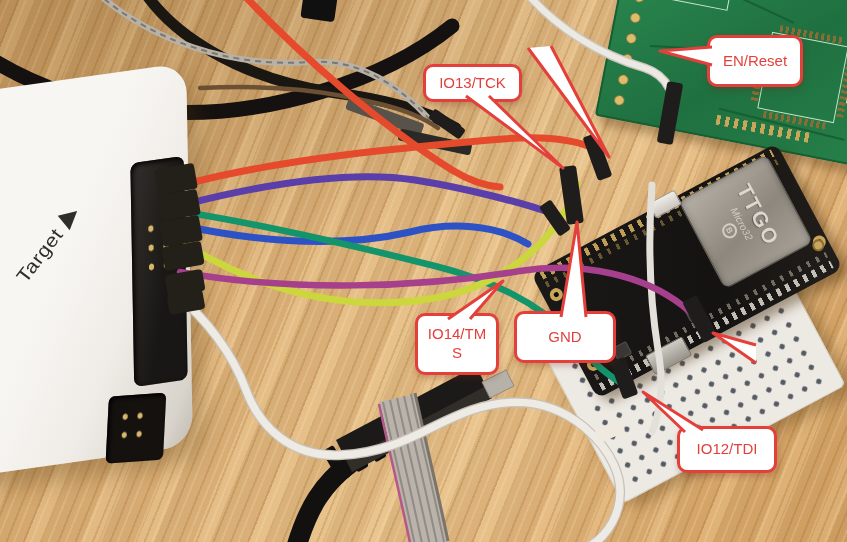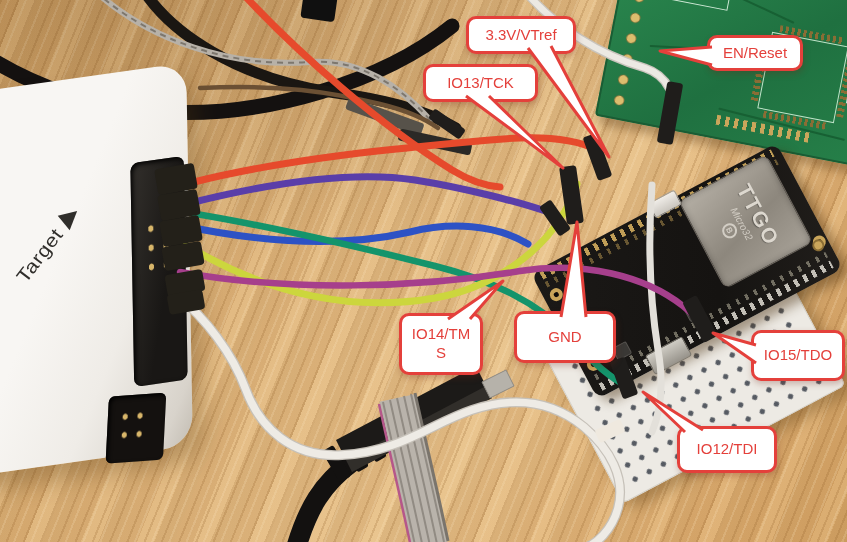--- a/index.html
+++ b/index.html
@@ -98,23 +98,23 @@
   .target-text{font-size:20px;letter-spacing:.5px;}
   .target-arrow{width:0;height:0;border-left:17px solid #302e2b;border-top:10px solid transparent;
     border-bottom:10px solid transparent;transform:rotate(12deg);}
 
   
   .callout{position:absolute;z-index:7;background:#fff;border:3px solid #e4403b;border-radius:10px;
     color:#e4403b;font-size:15px;line-height:1.25;display:flex;align-items:center;
     justify-content:center;text-align:center;padding:4px 8px;
     box-shadow:1px 3px 6px rgba(110,35,20,.28);}
   #c-vtref{left:466px;top:16px;width:110px;height:38px;}
-  #c-tck{left:423px;top:64px;width:115px;height:38px;}
-  #c-en{left:707px;top:35px;width:96px;height:36px;}
-  #c-tms{left:399px;top:313px;width:84px;height:62px;overflow-wrap:anywhere;}
+  #c-tck{left:423px;top:64px;width:99px;height:38px;}
+  #c-en{left:707px;top:35px;width:96px;height:52px;}
+  #c-tms{left:415px;top:313px;width:84px;height:62px;overflow-wrap:anywhere;}
   #c-gnd{left:514px;top:311px;width:102px;height:52px;}
   #c-tdo{left:751px;top:330px;width:94px;height:51px;}
   #c-tdi{left:677px;top:426px;width:100px;height:47px;}
 </style>
 </head>
 <body>
 
 <div id="stage">
 
   <svg id="desk-cables" viewBox="0 0 847 542">
@@ -238,21 +238,19 @@
   <svg id="tails" viewBox="0 0 847 542">
     <path d="M 528,48 L 609,157 L 551,46" fill="#fff" stroke="#e4403b" stroke-width="3" stroke-linejoin="round"></path>
     <path d="M 466,96 L 563,168 L 489,96" fill="#fff" stroke="#e4403b" stroke-width="3" stroke-linejoin="round"></path>
     <path d="M 712,47 L 660,51 L 712,65" fill="#fff" stroke="#e4403b" stroke-width="3" stroke-linejoin="round"></path>
     <path d="M 448,319 L 503,281 L 470,319" fill="#fff" stroke="#e4403b" stroke-width="3" stroke-linejoin="round"></path>
     <path d="M 561,317 L 577,222 L 586,317" fill="#fff" stroke="#e4403b" stroke-width="3" stroke-linejoin="round"></path>
     <path d="M 756,345 L 713,333 L 756,363" fill="#fff" stroke="#e4403b" stroke-width="3" stroke-linejoin="round"></path>
     <path d="M 685,432 L 643,392 L 703,430" fill="#fff" stroke="#e4403b" stroke-width="3" stroke-linejoin="round"></path>
   </svg>
 
-  <div class="callout" id="c-vtref">3.3V/VTref</div>
   <div class="callout" id="c-tck">IO13/TCK</div>
   <div class="callout" id="c-en">EN/Reset</div>
   <div class="callout" id="c-tms">IO14/TMS</div>
   <div class="callout" id="c-gnd">GND</div>
-  <div class="callout" id="c-tdo">IO15/TDO</div>
   <div class="callout" id="c-tdi">IO12/TDI</div>
 
 </div>
 
 </body></html>

